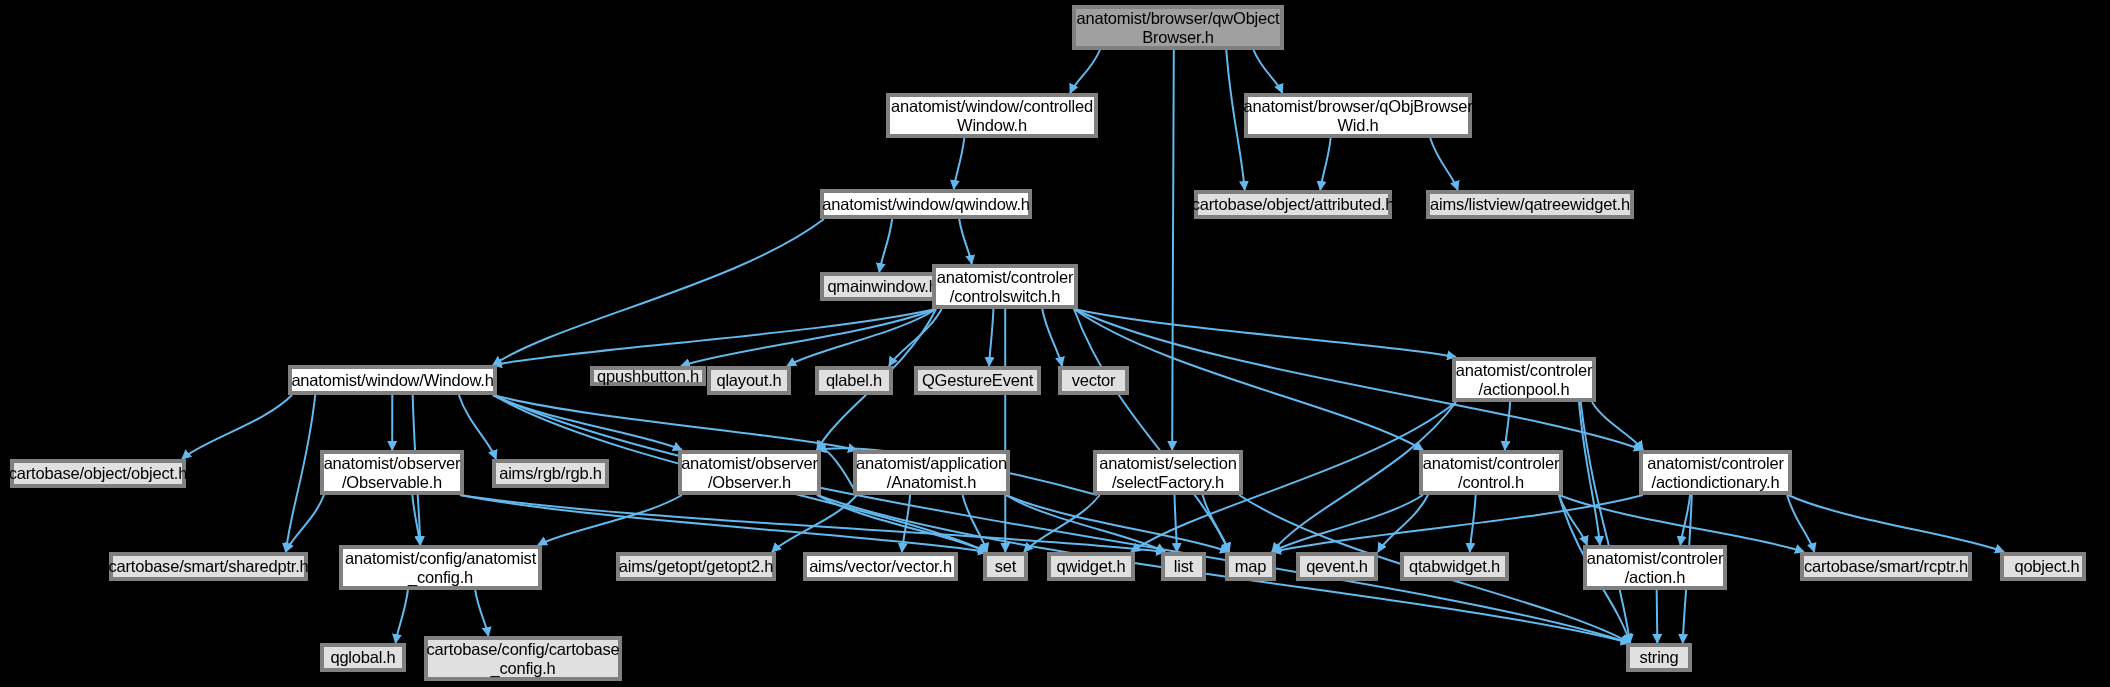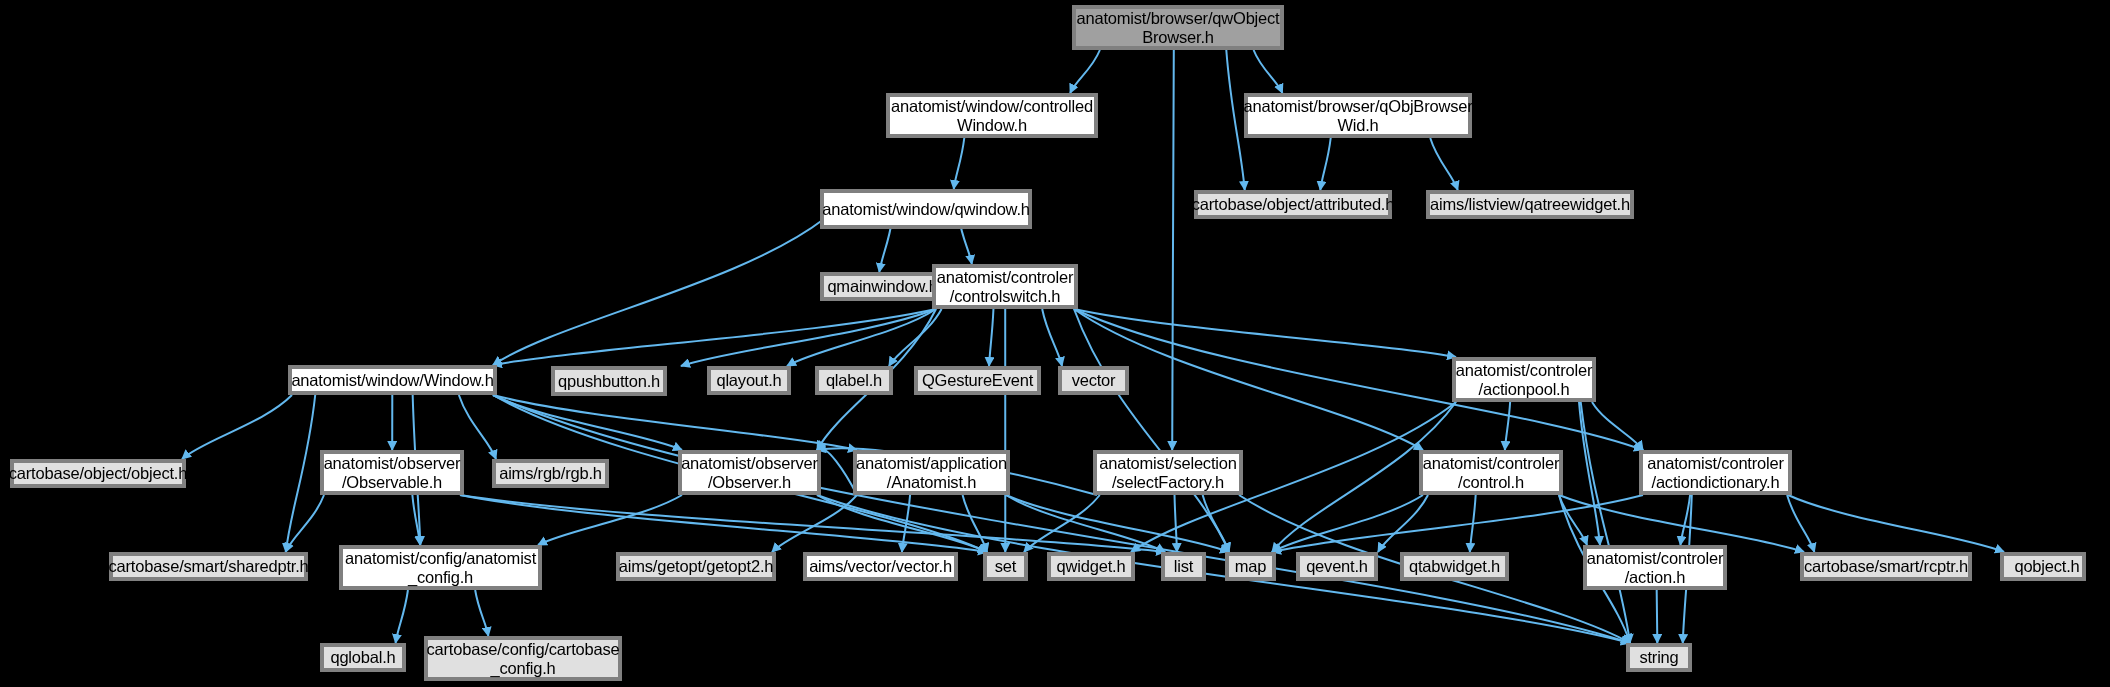--- a/index.html
+++ b/index.html
@@ -136,26 +136,26 @@
   </svg>
   <div id="node-layer">
       <div class="node root" style="left: 1072px; top: 5px; width: 212px; height: 45px;">anatomist/browser/qwObject
 Browser.h</div>
       <div class="node plain" style="left: 886px; top: 93px; width: 212px; height: 45px;">anatomist/window/controlled
 Window.h</div>
       <div class="node plain" style="left: 1244px; top: 93px; width: 228px; height: 45px;">anatomist/browser/qObjBrowser
 Wid.h</div>
       <div class="node leaf" style="left: 1194px; top: 190px; width: 198px; height: 29px;">cartobase/object/attributed.h</div>
       <div class="node leaf" style="left: 1426px; top: 190px; width: 208px; height: 29px;">aims/listview/qatreewidget.h</div>
-      <div class="node plain" style="left: 820px; top: 189px; width: 212px; height: 40px;">anatomist/window/qwindow.h</div>
+      <div class="node plain" style="left: 820px; top: 189px; width: 212px; height: 30px;">anatomist/window/qwindow.h</div>
       <div class="node leaf" style="left: 783px; top: 272px; width: 125px; height: 29px; margin-left: 37px;">qmainwindow.h</div>
       <div class="node plain" style="left: 932px; top: 264px; width: 146px; height: 45px;">anatomist/controler
 /controlswitch.h</div>
       <div class="node plain" style="left: 288px; top: 365px; width: 209px; height: 30px;">anatomist/window/Window.h</div>
-      <div class="node leaf" style="left: 551px; top: 366px; width: 116px; height: 30px;">qpushbutton.h</div>
+      <div class="node leaf" style="left: 590px; top: 366px; width: 116px; height: 20px;">qpushbutton.h</div>
       <div class="node leaf" style="left: 707px; top: 366px; width: 84px; height: 29px;">qlayout.h</div>
       <div class="node leaf" style="left: 815px; top: 366px; width: 78px; height: 29px;">qlabel.h</div>
       <div class="node leaf" style="left: 914px; top: 366px; width: 127px; height: 29px;">QGestureEvent</div>
       <div class="node leaf" style="left: 1058px; top: 366px; width: 71px; height: 29px;">vector</div>
       <div class="node plain" style="left: 1452px; top: 357px; width: 144px; height: 45px;">anatomist/controler
 /actionpool.h</div>
       <div class="node leaf" style="left: 10px; top: 459px; width: 176px; height: 29px;">cartobase/object/object.h</div>
       <div class="node plain" style="left: 320px; top: 450px; width: 144px; height: 45px;">anatomist/observer
 /Observable.h</div>
       <div class="node leaf" style="left: 492px; top: 459px; width: 117px; height: 29px;">aims/rgb/rgb.h</div>

